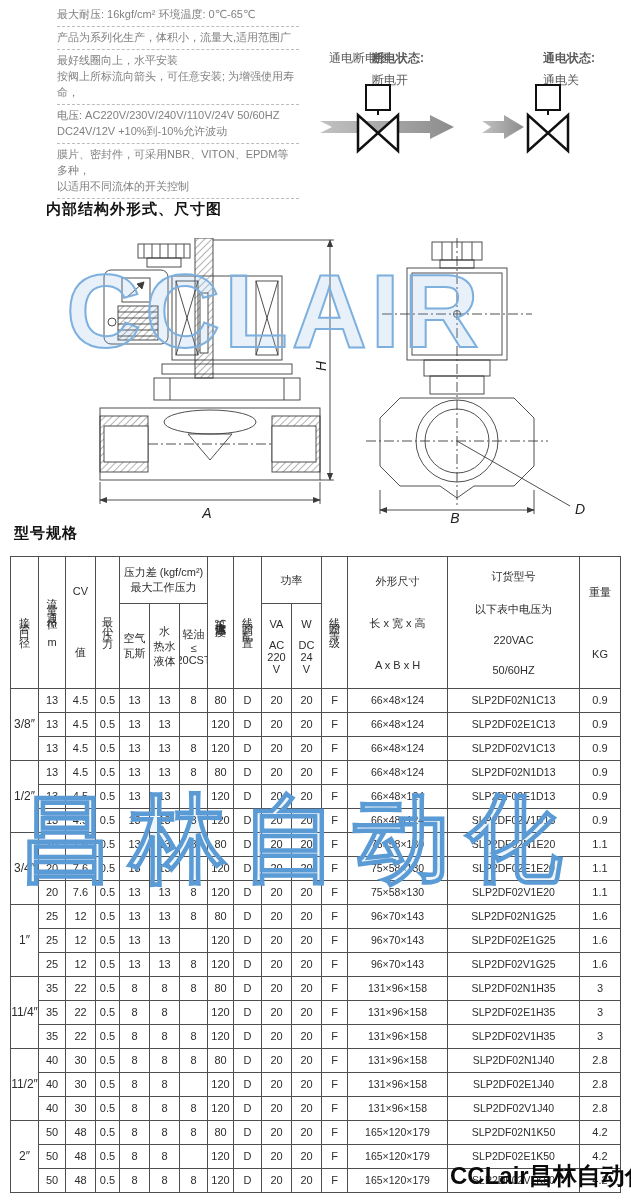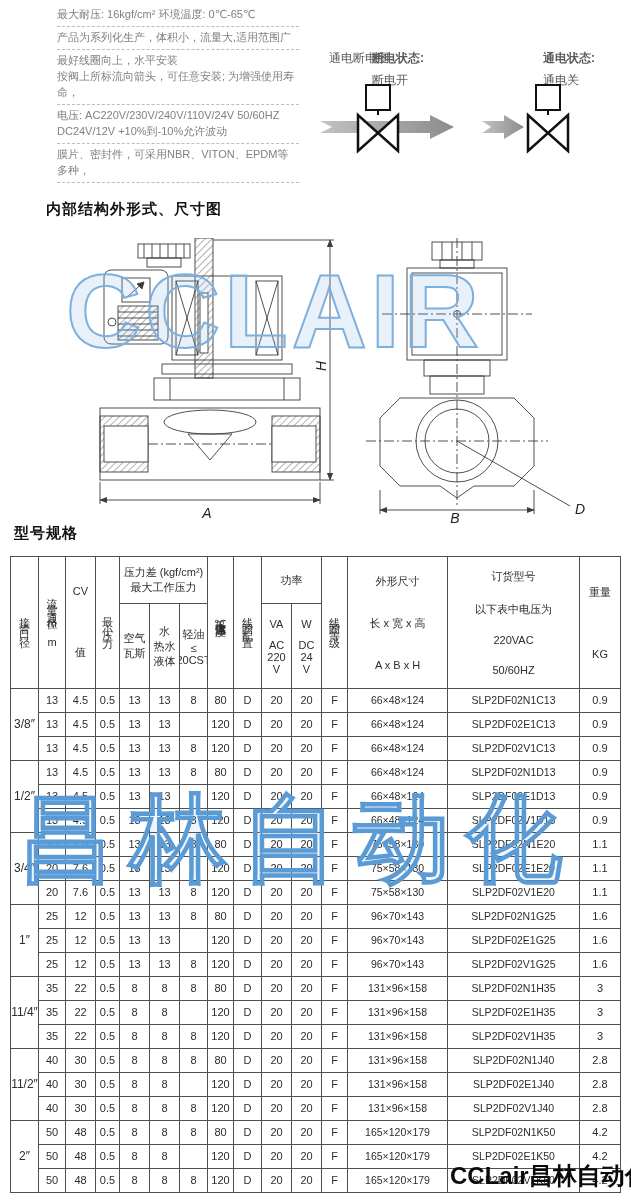--- a/index.html
+++ b/index.html
@@ -63,20 +63,21 @@
     <div class="feature-item">
       <div>最好线圈向上，水平安装</div>
       <div>按阀上所标流向箭头，可任意安装; 为增强使用寿命，</div>
     </div>
     <div class="feature-item">
       <div>电压: AC220V/230V/240V/110V/24V 50/60HZ</div>
       <div>DC24V/12V +10%到-10%允许波动</div>
     </div>
     <div class="feature-item">
       <div>膜片、密封件，可采用NBR、VITON、EPDM等多种，</div>
+      <div>以适用不同流体的开关控制</div>
     </div>
   </div>
 
 <div class="diag-label" style="left:304px;top:50px;margin-left:25px;">通电断电图</div>
 <div class="diag-label b" style="left:372px;top:50px;">断电状态:</div>
 <div class="diag-label" style="left:372px;top:72px;">断电开</div>
 <div class="diag-label b" style="left:543px;top:50px;">通电状态:</div>
 <div class="diag-label" style="left:543px;top:72px;">通电关</div>
 
 <svg class="svgabs" style="left:312px;top:82px;" width="150" height="72" viewBox="0 0 150 72">

